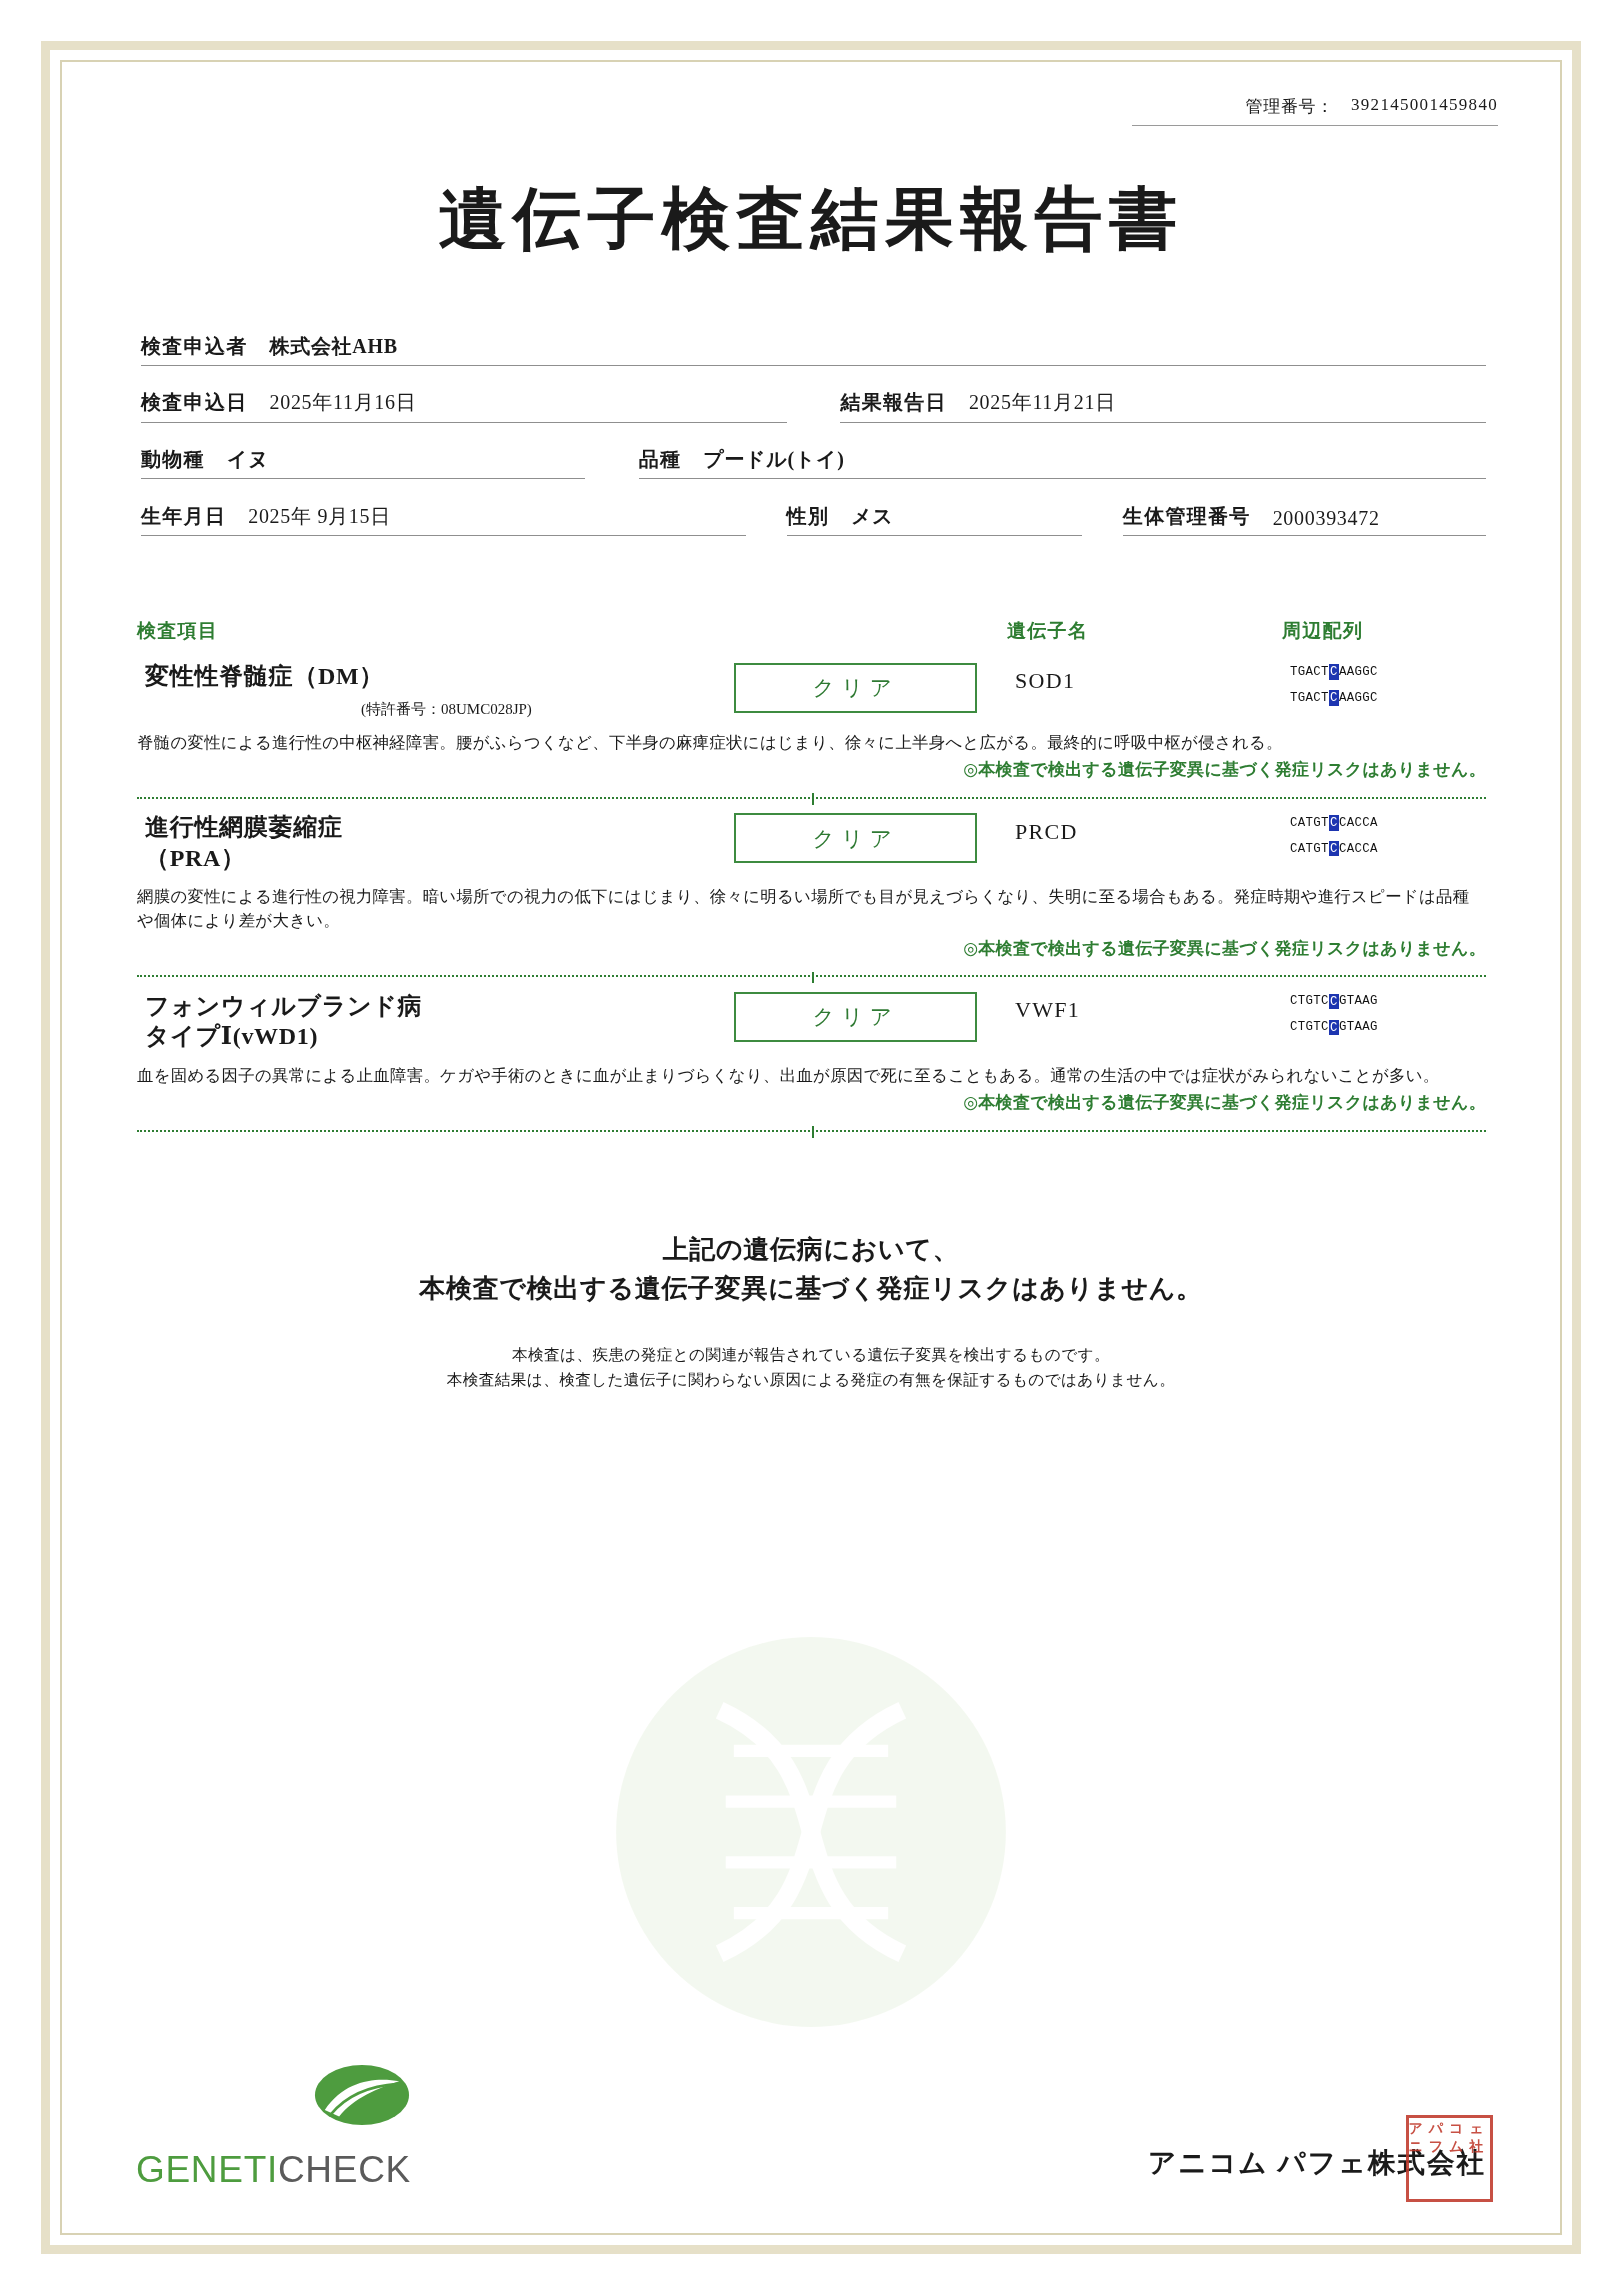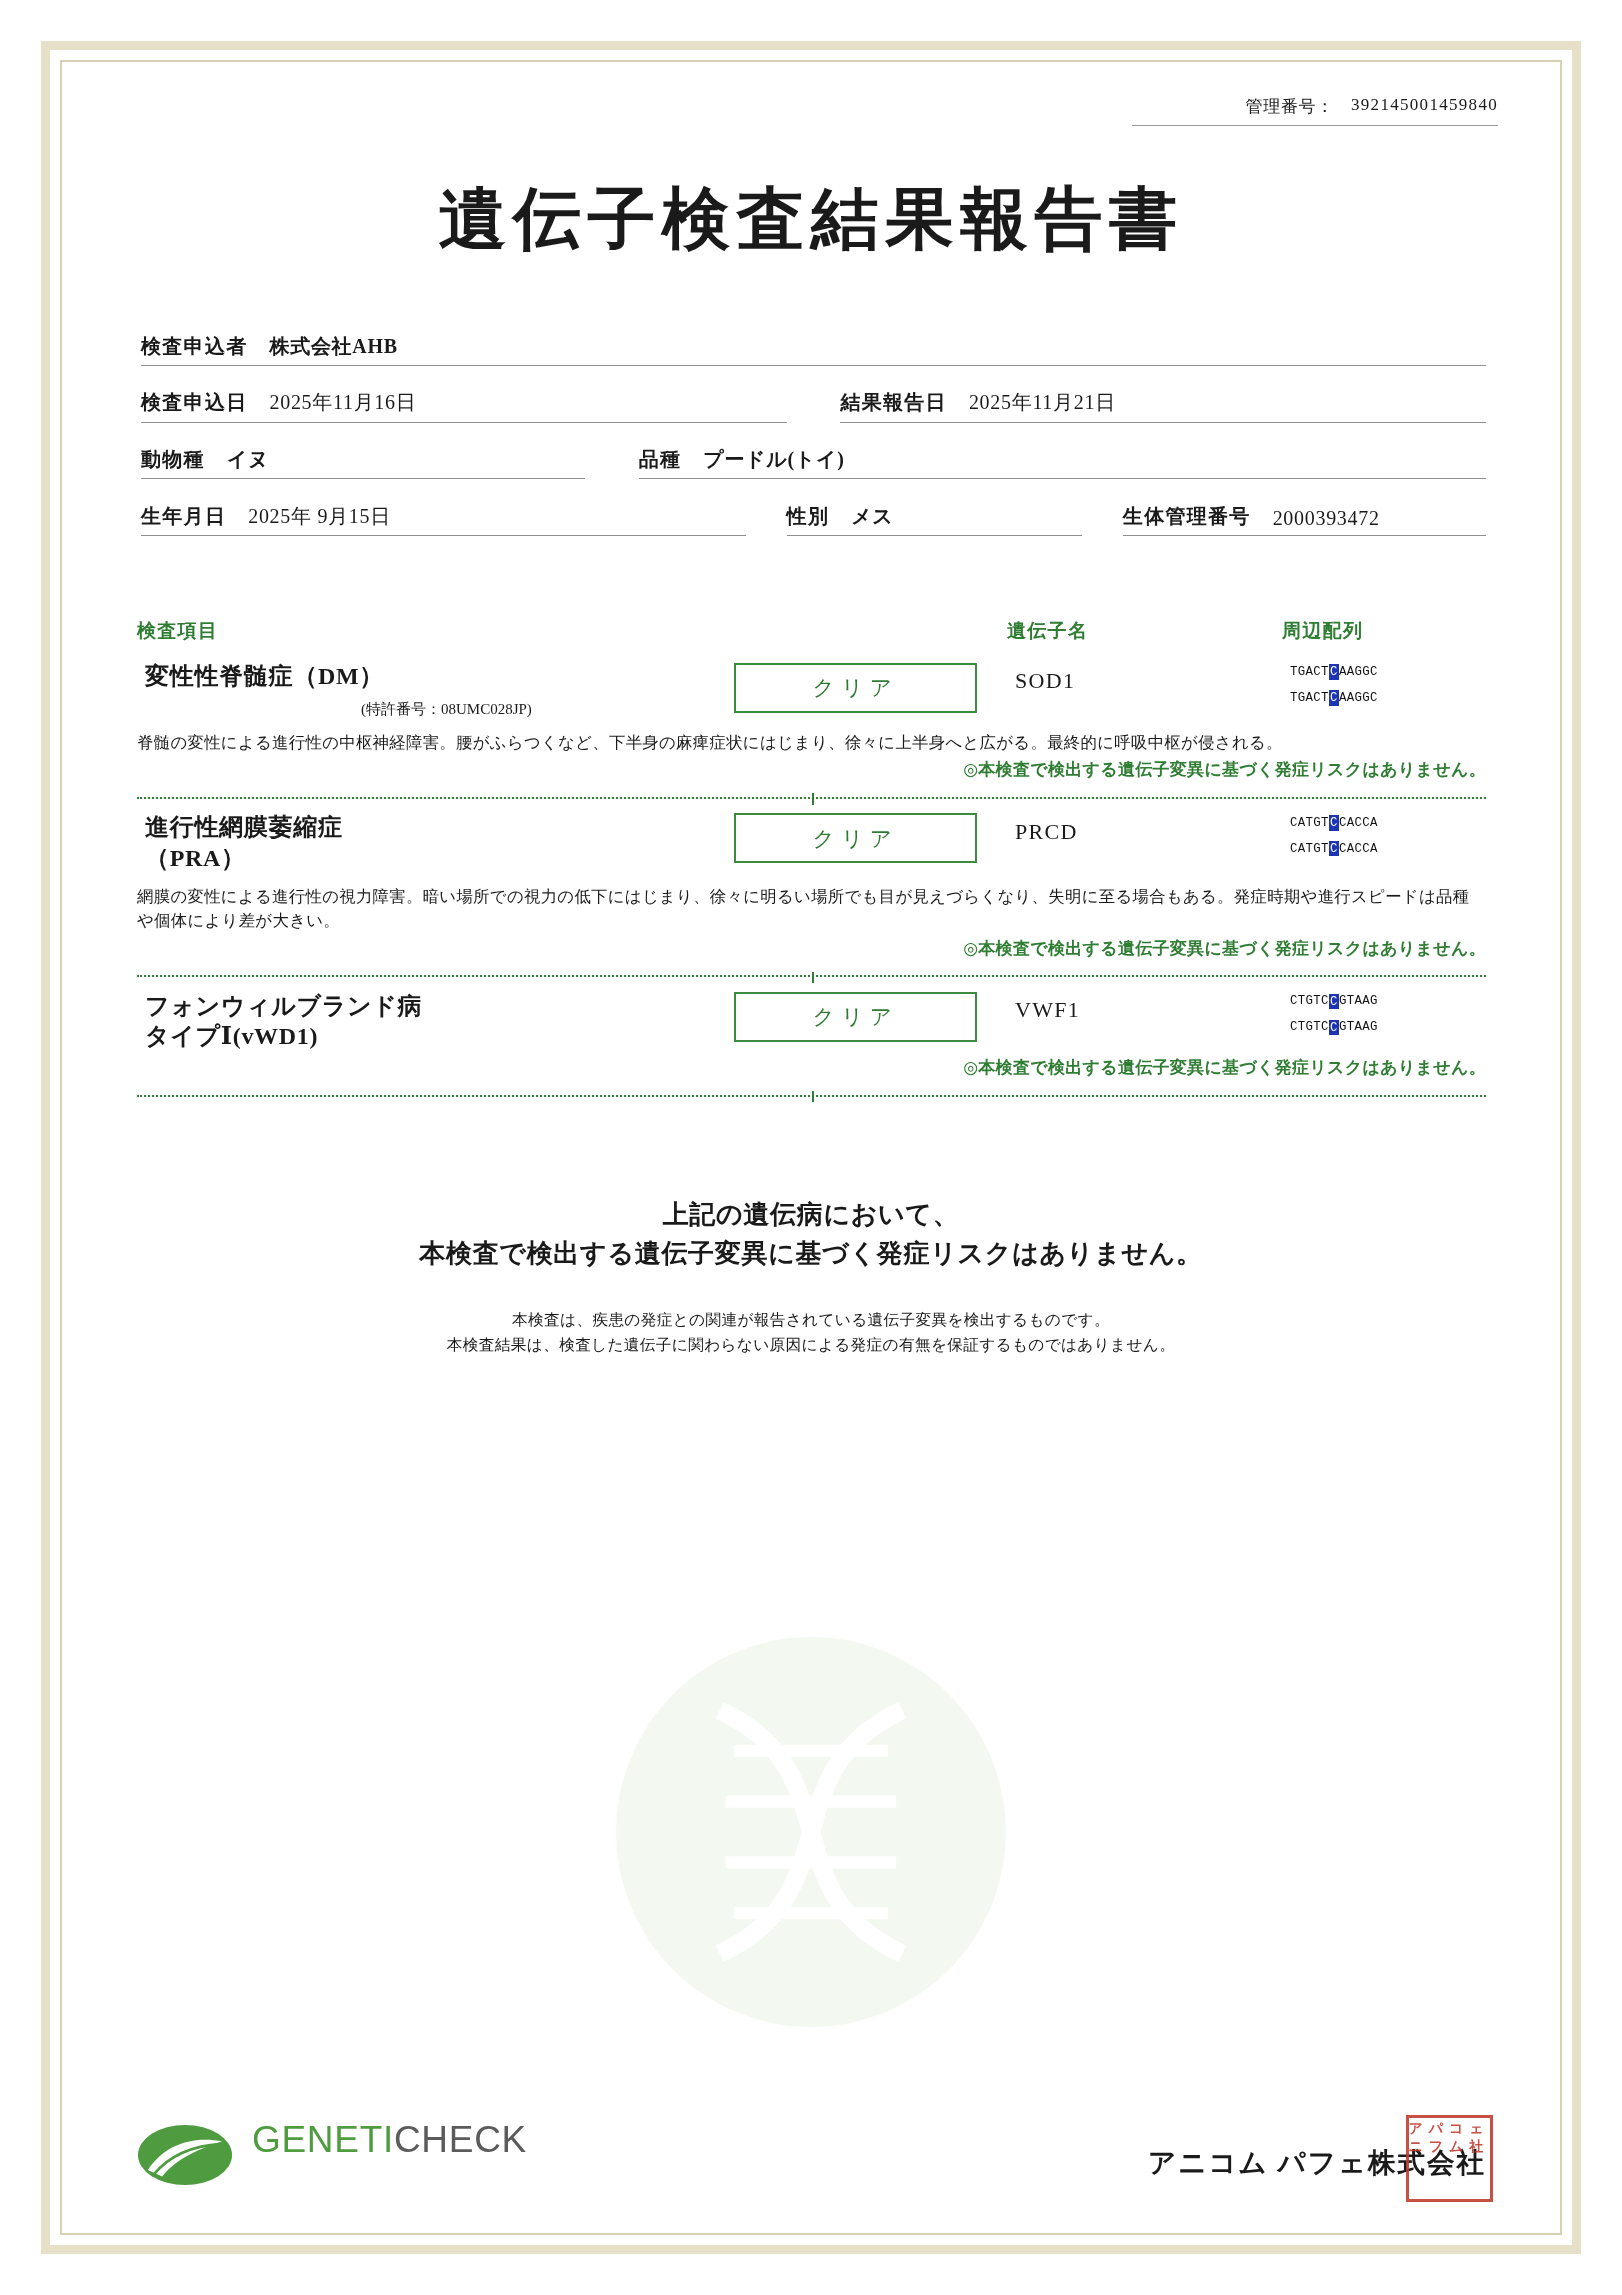--- a/index.html
+++ b/index.html
@@ -266,22 +266,23 @@
     position: absolute;
     left: 38px;
     right: 38px;
     bottom: 26px;
     display: flex;
     align-items: flex-end;
     justify-content: space-between;
   }
   .logo {
     display: flex;
-    align-items: flex-start;
+    align-items: flex-end;
     gap: 18px;
+    flex-direction: column;
   }
   .logo-text {
     font-family: "Liberation Sans", sans-serif;
     font-size: 37px;
     letter-spacing: 0.7px;
     font-weight: 400;
   }
   .logo-text .green { color: #4e9c3f; }
   .logo-text .dark { color: #5b5b5b; }
   .company-wrap {
@@ -442,20 +443,21 @@
           </div>
           <div class="judge-col">
             <div class="judge-box">クリア</div>
           </div>
           <div class="gene-col">VWF1</div>
           <div class="seq-col">
             <div class="seq-line"><span>CTGTC</span><span class="hl">C</span><span>GTAAG</span></div>
             <div class="seq-line"><span>CTGTC</span><span class="hl">C</span><span>GTAAG</span></div>
           </div>
         </div>
+        <div class="desc">血を固める因子の異常による止血障害。ケガや手術のときに血が止まりづらくなり、出血が原因で死に至ることもある。通常の生活の中では症状がみられないことが多い。</div>
         <div class="risk">◎本検査で検出する遺伝子変異に基づく発症リスクはありません。</div>
         <div class="dash-sep"></div>
       </div>
     </div>
 
     <div class="summary">
       <div class="sum-line">上記の遺伝病において、</div>
       <div class="sum-line">本検査で検出する遺伝子変異に基づく発症リスクはありません。</div>
       <div class="sum-note">
         <div>本検査は、疾患の発症との関連が報告されている遺伝子変異を検出するものです。</div>

